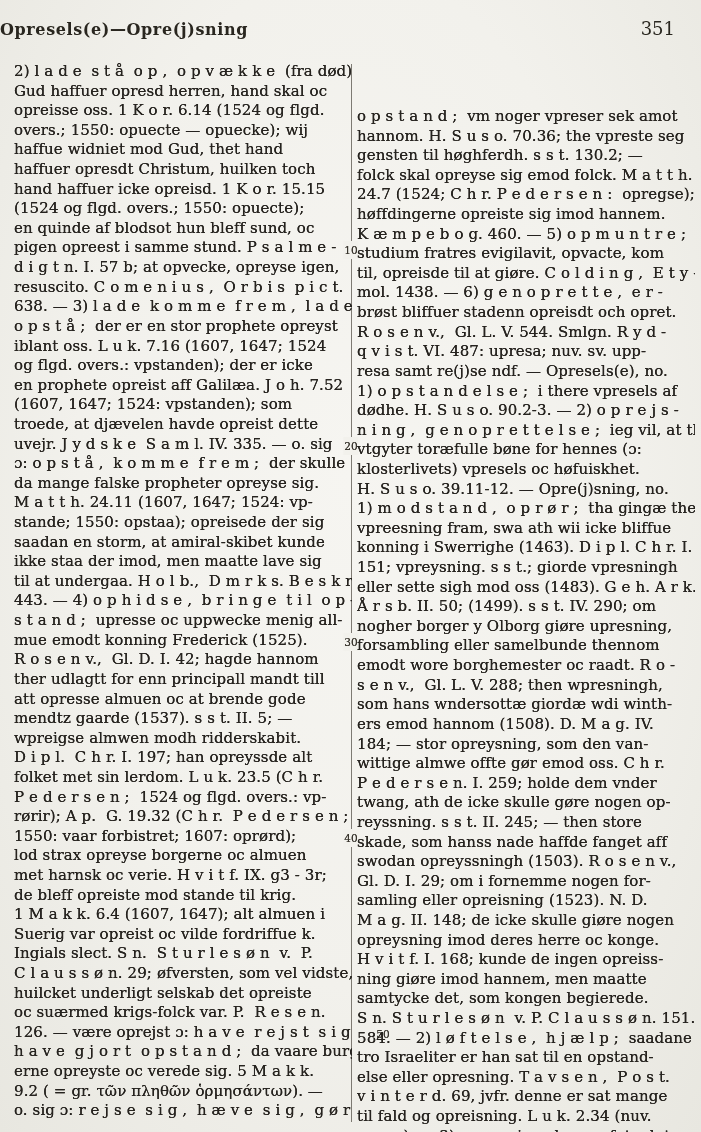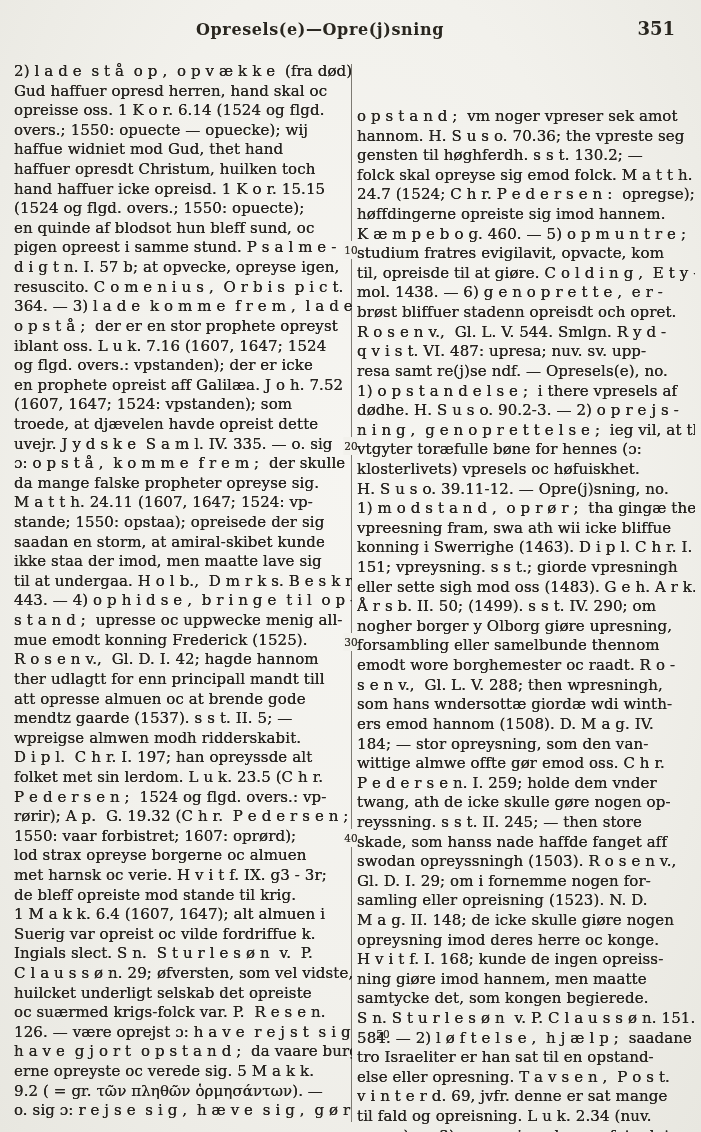--- a/index.html
+++ b/index.html
@@ -11,28 +11,28 @@
   #page{
     position:relative;
     width:701px;height:1132px;
     overflow:hidden;
     background:radial-gradient(ellipse at 50% 42%, #f6f5f1 0%, #f2f1ec 55%, #e8e7e0 100%);
     color:#26231f;
   }
   
   #running-title{
     position:absolute;top:20px;left:0;width:640px;
-    text-align:center;
+    text-align:left;
     font-size:16px;font-weight:bold;letter-spacing:0.6px;
     color:#29261f;
     white-space:pre;
   }
   #page-number{
     position:absolute;top:18px;right:26px;
-    font-size:18px;font-weight:bold;color:#29261f;margin-left:20px;
+    font-size:18px;font-weight:normal;color:#29261f;margin-left:20px;
   }
   
   .column{
     position:absolute;top:62px;
     width:338px;
     overflow:hidden;
   }
   #col-left{left:14px;}
   #col-right{left:357px;margin-top:45px;}
   .text-line{
@@ -87,21 +87,21 @@
       <div class="text-line">opreisse oss. 1 K o r. 6.14 (1524 og flgd.</div>
       <div class="text-line">overs.; 1550: opuecte — opuecke); wij</div>
       <div class="text-line">haffue widniet mod Gud, thet hand</div>
       <div class="text-line">haffuer opresdt Christum, huilken toch</div>
       <div class="text-line">hand haffuer icke opreisd. 1 K o r. 15.15</div>
       <div class="text-line">(1524 og flgd. overs.; 1550: opuecte);</div>
       <div class="text-line">en quinde af blodsot hun bleff sund, oc</div>
       <div class="text-line">pigen opreest i samme stund. P s a l m e -</div>
       <div class="text-line">d i g t n. I. 57 b; at opvecke, opreyse igen,</div>
       <div class="text-line">resuscito. C o m e n i u s ,  O r b i s  p i c t.</div>
-      <div class="text-line">364. — 3) l a d e  k o m m e  f r e m ,  l a d e</div>
+      <div class="text-line">638. — 3) l a d e  k o m m e  f r e m ,  l a d e</div>
       <div class="text-line">o p s t å ;  der er en stor prophete opreyst</div>
       <div class="text-line">iblant oss. L u k. 7.16 (1607, 1647; 1524</div>
       <div class="text-line">og flgd. overs.: vpstanden); der er icke</div>
       <div class="text-line">en prophete opreist aff Galilæa. J o h. 7.52</div>
       <div class="text-line">(1607, 1647; 1524: vpstanden); som</div>
       <div class="text-line">troede, at djævelen havde opreist dette</div>
       <div class="text-line">uvejr. J y d s k e  S a m l. IV. 335. — o. sig</div>
       <div class="text-line">ɔ: o p s t å ,  k o m m e  f r e m ;  der skulle</div>
       <div class="text-line">da mange falske propheter opreyse sig.</div>
       <div class="text-line">M a t t h. 24.11 (1607, 1647; 1524: vp-</div>

